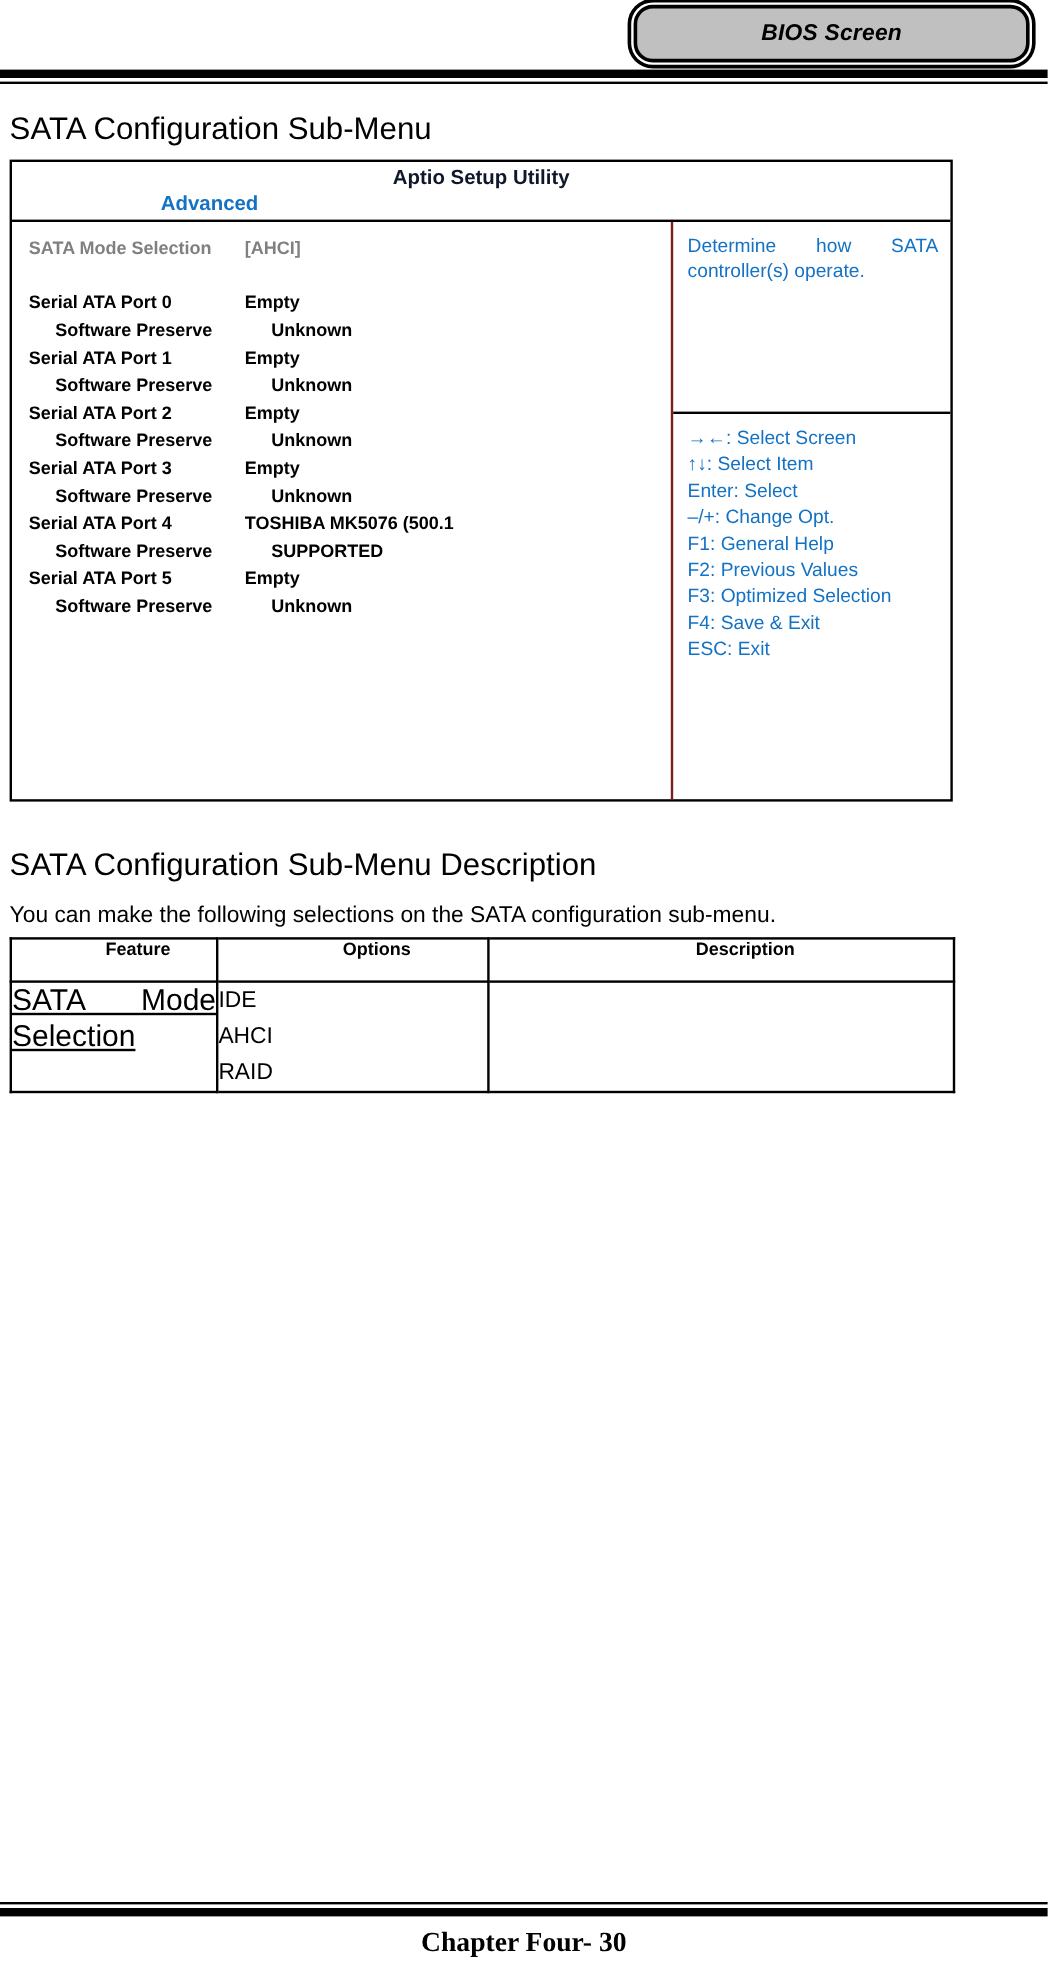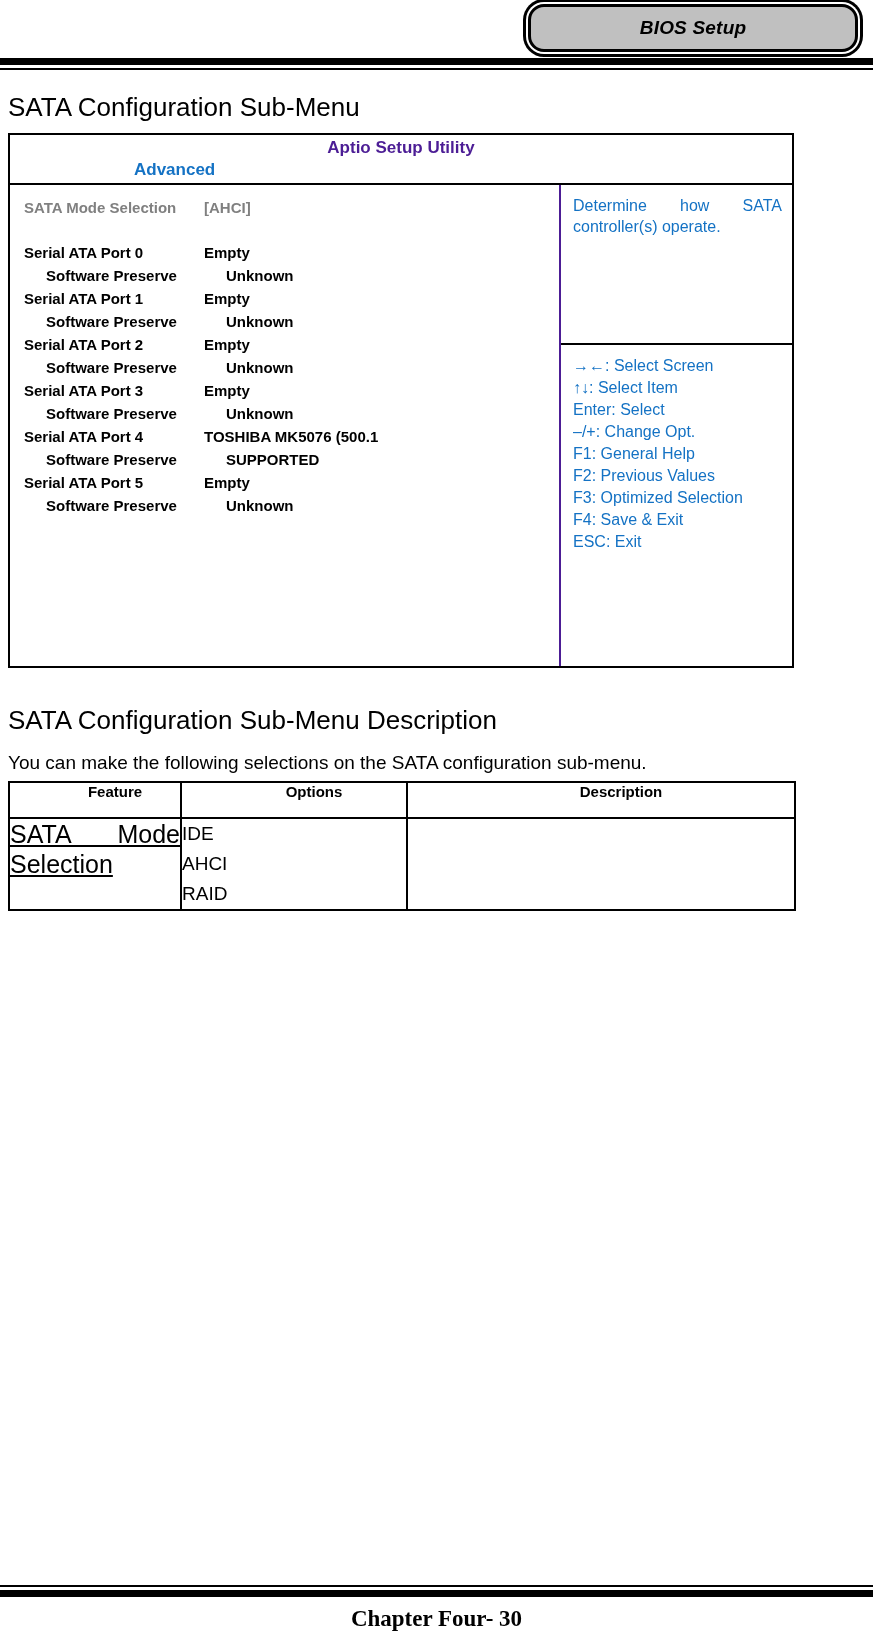--- a/index.html
+++ b/index.html
@@ -101,40 +101,40 @@
     box-sizing: border-box;
   }
   .bios-title {
     position: absolute;
     top: 3px;
     left: 0;
     width: 100%;
     text-align: center;
     font-size: 17px;
     font-weight: bold;
-    color: #4c1d95;
+    color: #0f172a;
   }
   .bios-tab {
     position: absolute;
     top: 25px;
     left: 124px;
     font-size: 17px;
     font-weight: bold;
     color: #1472c4;
   }
   .bios-body {
     position: relative;
     height: 481px;
   }
   .bios-main {
     position: absolute;
     left: 0; top: 0;
     width: 551px;
     height: 481px;
-    border-right: 2px solid #4c1d95;
+    border-right: 2px solid #7f1d1d;
     box-sizing: border-box;
     padding: 14px 0 0 14px;
   }
   .bios-row {
     display: flex;
     height: 23px;
     align-items: flex-start;
     font-size: 15px;
     font-weight: bold;
   }
@@ -256,21 +256,21 @@
     font-size: 23px;
     font-weight: bold;
     color: #000000;
   }
 </style>
 </head>
 <body>
 
 <div class="page-header">
   <div class="bios-badge">
-    <span class="bios-badge-label">BIOS Setup</span>
+    <span class="bios-badge-label">BIOS Screen</span>
   </div>
   <div class="header-rule-thick"></div>
   <div class="header-rule-thin"></div>
 </div>
 
 <div class="section-heading" id="heading-one">SATA Configuration Sub-Menu</div>
 
 <div class="bios-table">
 
   <div class="bios-banner">

